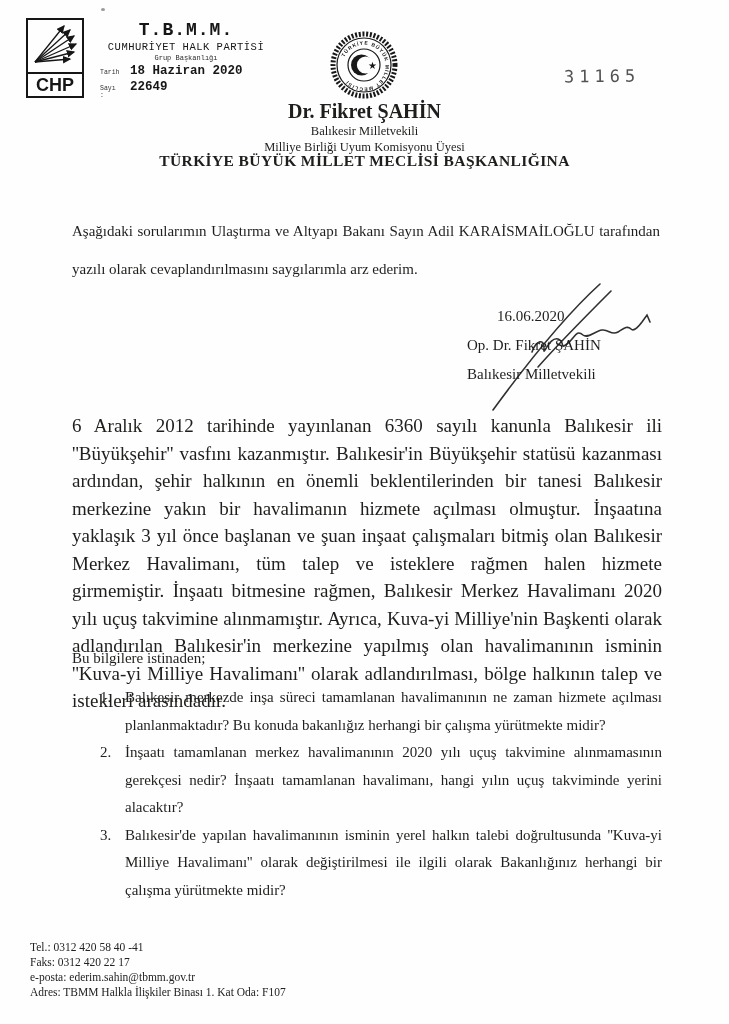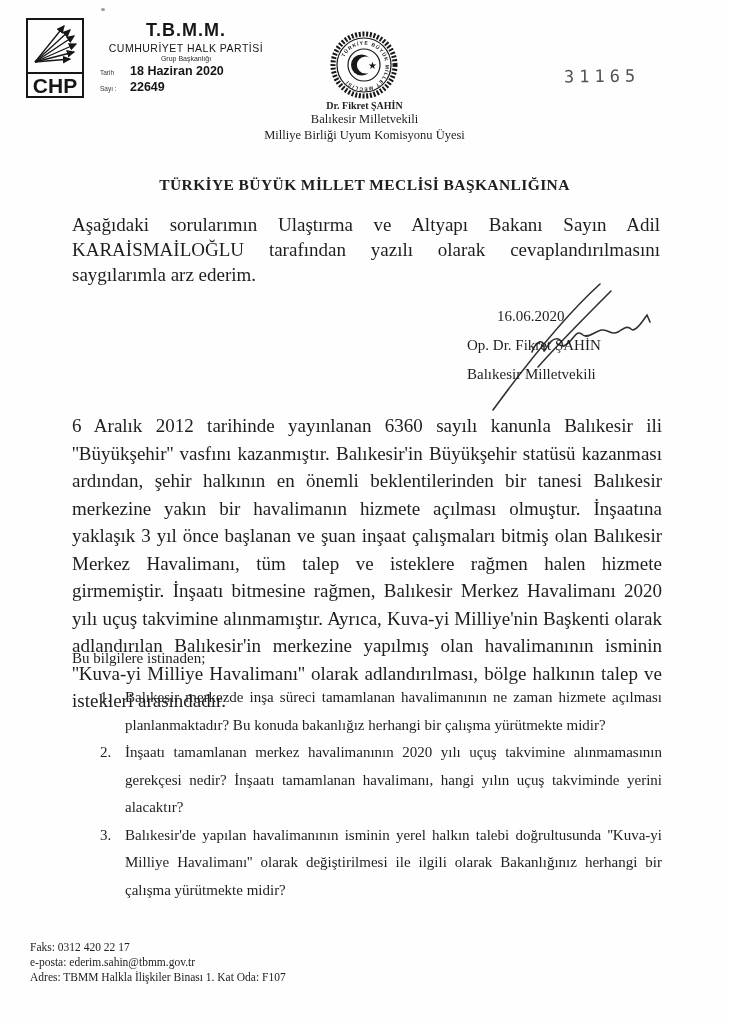--- a/index.html
+++ b/index.html
@@ -10,46 +10,46 @@
     margin:0 auto;
     font-family:"Liberation Serif", serif;
     color:#1e1e1c;
     overflow:hidden;
   }
   
   .chp-stamp{position:absolute;left:26px;top:18px;display:flex;gap:12px;color:#161616;}
   .chp-box{width:58px;height:80px;border:2px solid #161616;box-sizing:border-box;display:flex;flex-direction:column;}
   .chp-box .arrows{flex:1 1 auto;border-bottom:2px solid #161616;}
   .chp-box .chp-text{height:28px;display:flex;align-items:center;justify-content:center;
-    font-family:"Liberation Sans",sans-serif;font-weight:bold;font-size:21px;letter-spacing:0px;}
+    font-family:"Liberation Sans",sans-serif;font-weight:bold;font-size:18px;letter-spacing:0px;}
   .stamp-col{display:flex;flex-direction:column;align-items:center;padding-top:2px;
-    font-family:Liberation Sans, sans-serif;width:180px;}
+    font-family:Liberation Mono, monospace;width:180px;}
   .stamp-org{font-weight:bold;font-size:18px;letter-spacing:1px;}
   .stamp-party{font-size:10.5px;letter-spacing:.5px;margin-top:1px;}
   .stamp-office{font-size:7px;margin-top:1px;color:#2a2a2a;}
   .stamp-row{display:flex;align-items:baseline;gap:8px;margin-top:2px;width:100%;padding-left:4px;box-sizing:border-box;}
   .stamp-lbl{font-size:6.5px;color:#333;width:22px;text-align:left;}
   .stamp-val{font-weight:bold;font-size:12.5px;}
   
   .seal{position:absolute;left:328px;top:29px;}
   
   .stamp-no{position:absolute;left:564px;top:66px;
     font-family:"DejaVu Sans Mono",monospace;font-size:17px;letter-spacing:5px;
     color:#3c3c3c;transform:rotate(-.6deg);opacity:.88;}
   .speck{position:absolute;left:101px;top:8px;width:4px;height:3px;background:#555;border-radius:50%;opacity:.6;}
   
   .author-block{position:absolute;left:0;top:100px;width:100%;text-align:center;}
-  .author-name{font-weight:bold;font-size:10px;}
+  .author-name{font-weight:bold;font-size:20px;}
   .author-role{font-size:12.5px;margin-top:1px;}
   .author-committee{font-size:12.5px;margin-top:1px;}
-  .doc-title{position:absolute;left:0;top:176px;width:100%;text-align:center;
+  .doc-title{position:absolute;left:0;top:152px;width:100%;text-align:center;
     font-weight:bold;font-size:15.5px;letter-spacing:.4px;}
   
   .intro{position:absolute;left:72px;top:212px;width:588px;margin:0;
-    font-size:19px;line-height:25px;text-align:justify;}
+    font-size:15px;line-height:38px;text-align:justify;}
   .sign-block{position:absolute;left:467px;top:302px;font-size:15px;line-height:29px;}
   .sign-date{margin-left:30px;}
   .signature-ink{position:absolute;left:428px;top:266px;pointer-events:none;}
   .body-par{position:absolute;left:72px;top:412px;width:590px;margin:0;
     font-size:19px;line-height:27.5px;text-align:justify;}
   .list-intro{position:absolute;left:72px;top:650px;margin:0;font-size:15px;}
   .questions{position:absolute;left:72px;top:684px;width:590px;margin:0;padding:0;list-style:none;}
   .questions li{position:relative;padding-left:53px;font-size:15px;line-height:27.5px;text-align:justify;margin:0;}
   .q-num{position:absolute;left:28px;}
   
@@ -154,18 +154,19 @@
       <span class="q-num">2.</span>
       <span>İnşaatı tamamlanan merkez havalimanının 2020 yılı uçuş takvimine alınmamasının gerekçesi nedir? İnşaatı tamamlanan havalimanı, hangi yılın uçuş takviminde yerini alacaktır?</span>
     </li>
     <li>
       <span class="q-num">3.</span>
       <span>Balıkesir'de yapılan havalimanının isminin yerel halkın talebi doğrultusunda ''Kuva-yi Milliye Havalimanı'' olarak değiştirilmesi ile ilgili olarak Bakanlığınız herhangi bir çalışma yürütmekte midir?</span>
     </li>
   </ol>
 
   <div class="footer">
+    <div>Tel.:  0312 420 58 40 -41</div>
     <div>Faks: 0312 420 22 17</div>
     <div>e-posta: ederim.sahin@tbmm.gov.tr</div>
     <div>Adres: TBMM Halkla İlişkiler Binası 1. Kat Oda: F107</div>
   </div>
 
 </div>
 
 </body></html>

